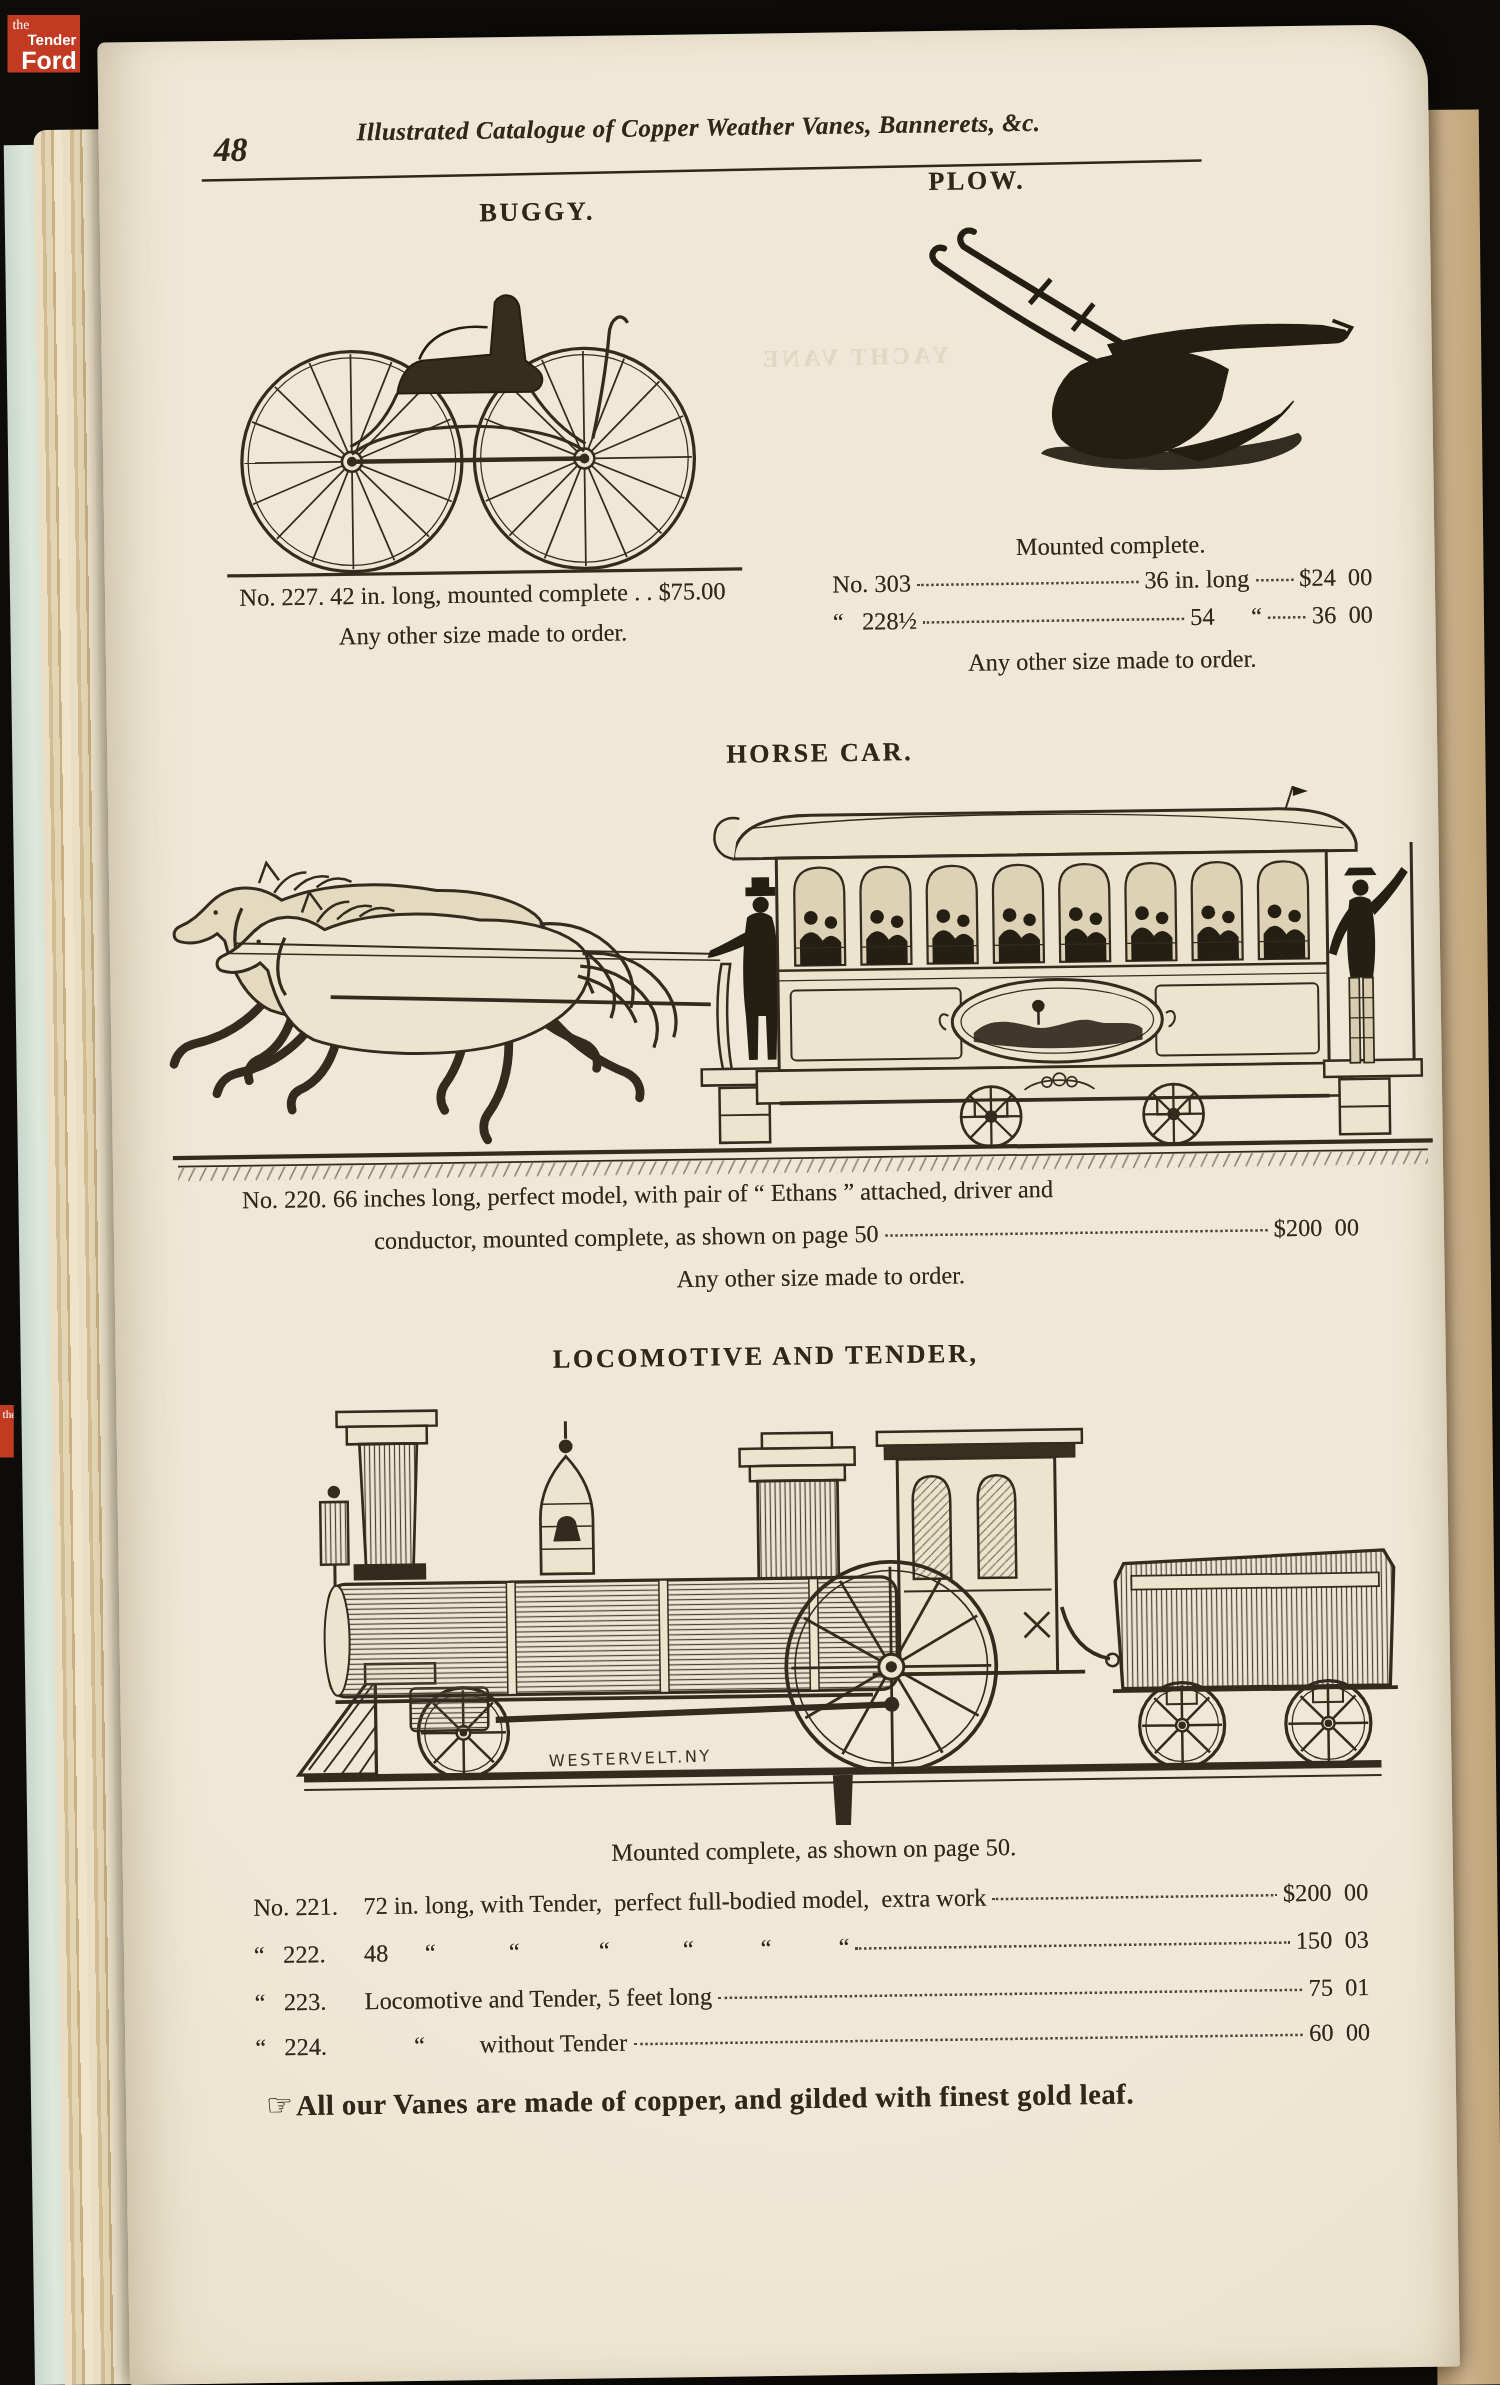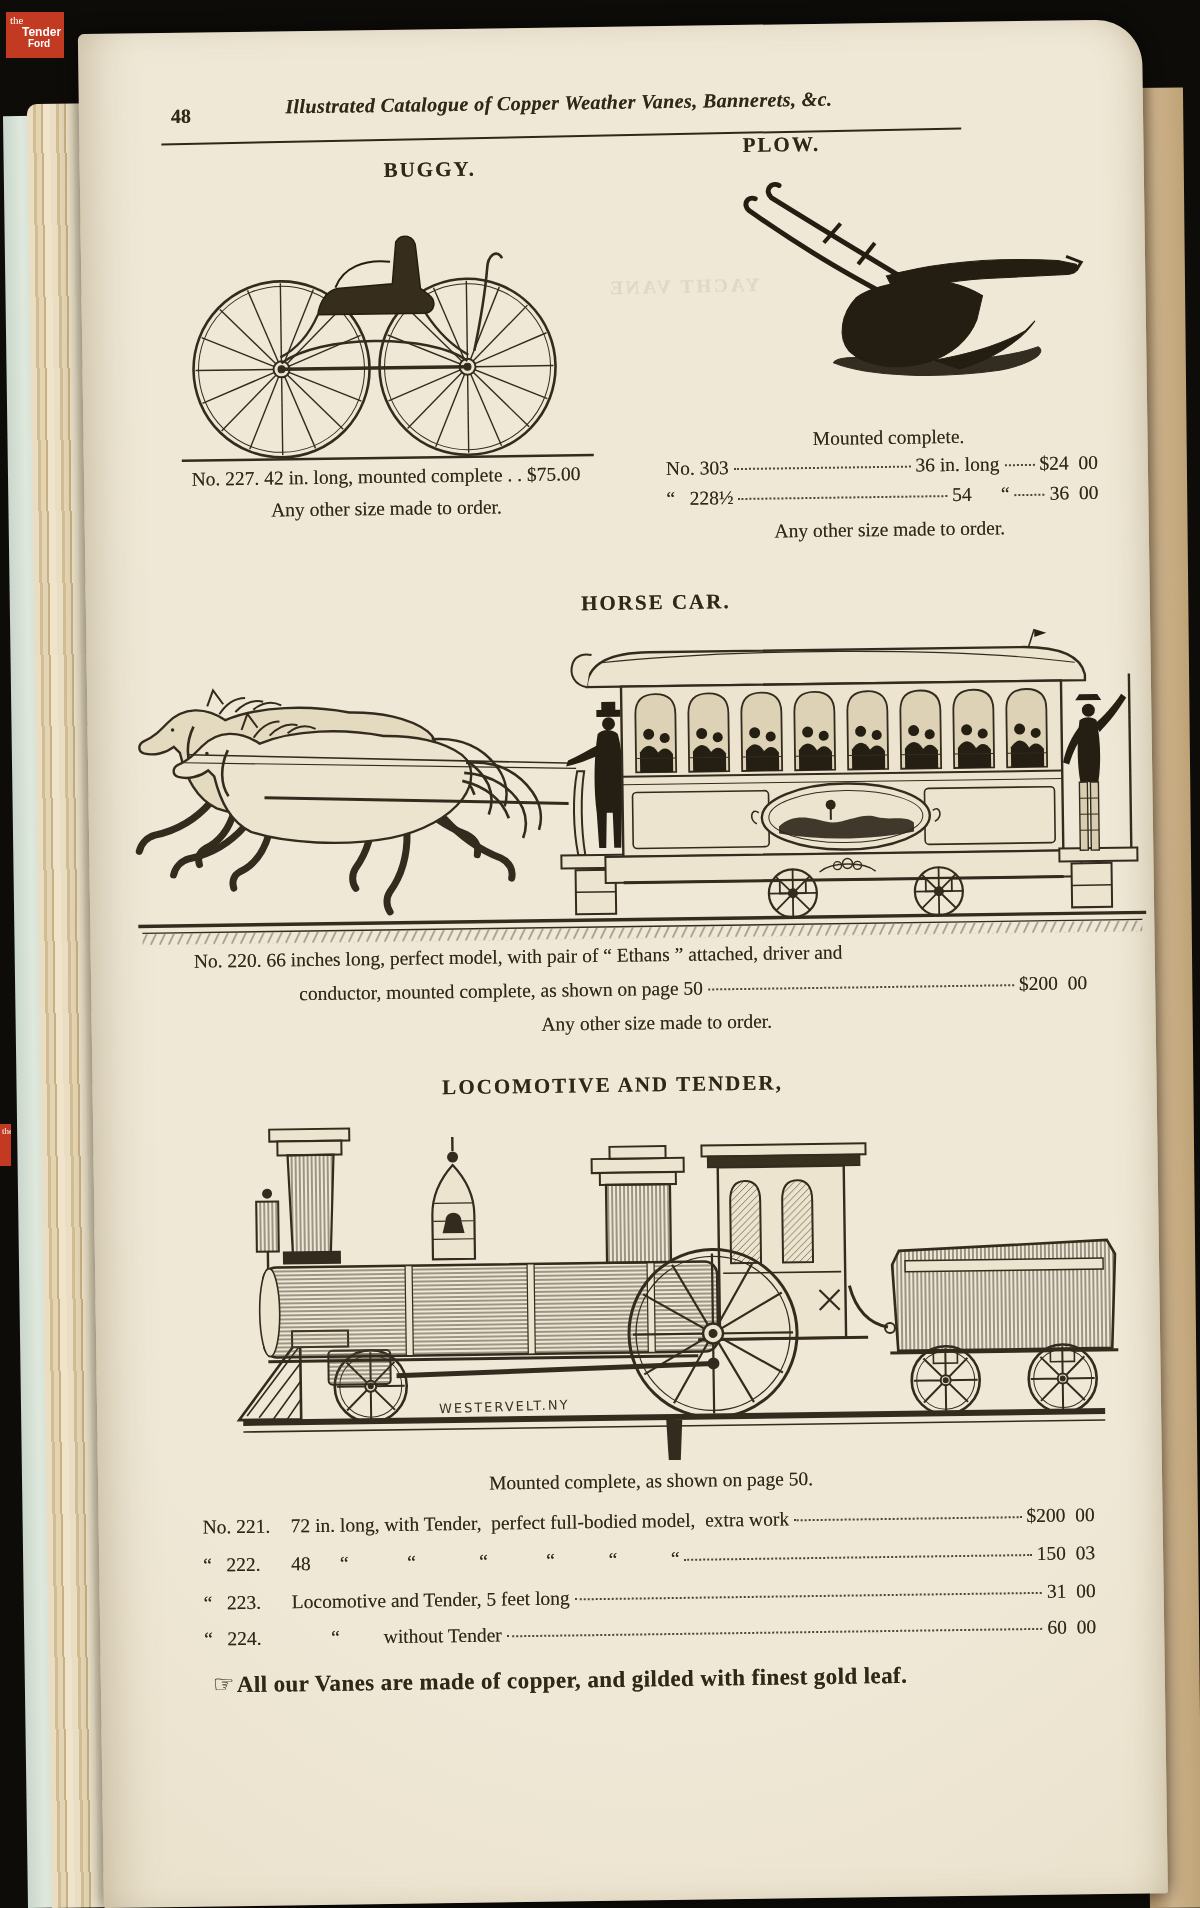--- a/index.html
+++ b/index.html
@@ -19,27 +19,27 @@
   .page{position:absolute;left:104px;top:34px;width:1064px;height:1874px;
     background:radial-gradient(120% 95% at 52% 38%, #efe8d6 55%, #e9e0ca 82%, #ddd1b4 100%);
     border-radius:6px 46px 2px 2px;transform:rotate(-0.8deg);transform-origin:0 100%;
     box-shadow:inset 34px 0 50px -26px rgba(120,98,58,.35), inset -26px 0 40px -28px rgba(120,98,58,.4),
                0 0 18px rgba(0,0,0,.6);}
   
   .logo{position:absolute;left:6px;top:12px;width:58px;height:46px;background:#c23a21;
     color:#fff;font-family:"Liberation Sans",sans-serif;line-height:1;padding:3px 0 0 4px;box-sizing:border-box;}
   .logo .the{font-family:"Liberation Serif",serif;font-size:11px;display:block;}
   .logo .l1{font-size:12px;font-weight:bold;display:block;margin:0 0 1px 12px;}
-  .logo .l2{font-size:10px;font-weight:bold;display:block;margin-left:18px;}
+  .logo .l2{font-size:20px;font-weight:bold;display:block;margin-left:7px;}
   .logo2{position:absolute;left:0;top:1124px;width:11px;height:42px;background:#c23a21;overflow:hidden;
     color:#fff;font-family:"Liberation Serif",serif;font-size:9px;padding:2px 0 0 2px;box-sizing:border-box;}
   
   .t{position:absolute;color:#2f2718;text-shadow:0 0 .5px rgba(47,39,24,.55);}
   .ctr{text-align:center;}
-  .hdr-no{font-size:20px;font-weight:bold;}
+  .hdr-no{font-size:27px;font-weight:bold;font-style:italic;}
   .hdr{font-size:20px;font-weight:bold;font-style:italic;letter-spacing:.4px;}
   .rule{position:absolute;border-top:2.5px solid #2f2718;}
   .sec{font-size:21px;font-weight:bold;letter-spacing:2px;}
   .b19{font-size:19.5px;}
   .row{display:flex;align-items:baseline;}
   .pre{white-space:pre;}
   .no{width:88px;}
   .dots{flex:1;border-bottom:2px dotted #4d4434;margin:0 5px;position:relative;top:-4px;min-width:18px;}
   .dots2{width:30px;border-bottom:2px dotted #4d4434;margin:0 5px;position:relative;top:-4px;}
   .price{white-space:pre;text-align:right;}
@@ -406,21 +406,21 @@
     <div class="t b19 row" style="left:104px;top:1522px;width:892px;">
       <span class="pre no">“   222.</span>
       <span class="pre">48      “            “             “            “           “           “</span>
       <span class="dots"></span>
       <span class="price">150  03</span>
     </div>
     <div class="t b19 row" style="left:104px;top:1560px;width:892px;">
       <span class="pre no">“   223.</span>
       <span class="pre">Locomotive and Tender, 5 feet long</span>
       <span class="dots"></span>
-      <span class="price">31  00</span>
+      <span class="price">75  01</span>
     </div>
     <div class="t b19 row" style="left:104px;top:1596px;width:892px;">
       <span class="pre no">“   224.</span>
       <span class="pre">        “         without Tender</span>
       <span class="dots"></span>
       <span class="price">60  00</span>
     </div>
 
     <div class="t foot" style="left:112px;top:1638px;width:900px;">
       <span class="hand">☞</span><span>All our Vanes are made of copper, and gilded with finest gold leaf.</span>

